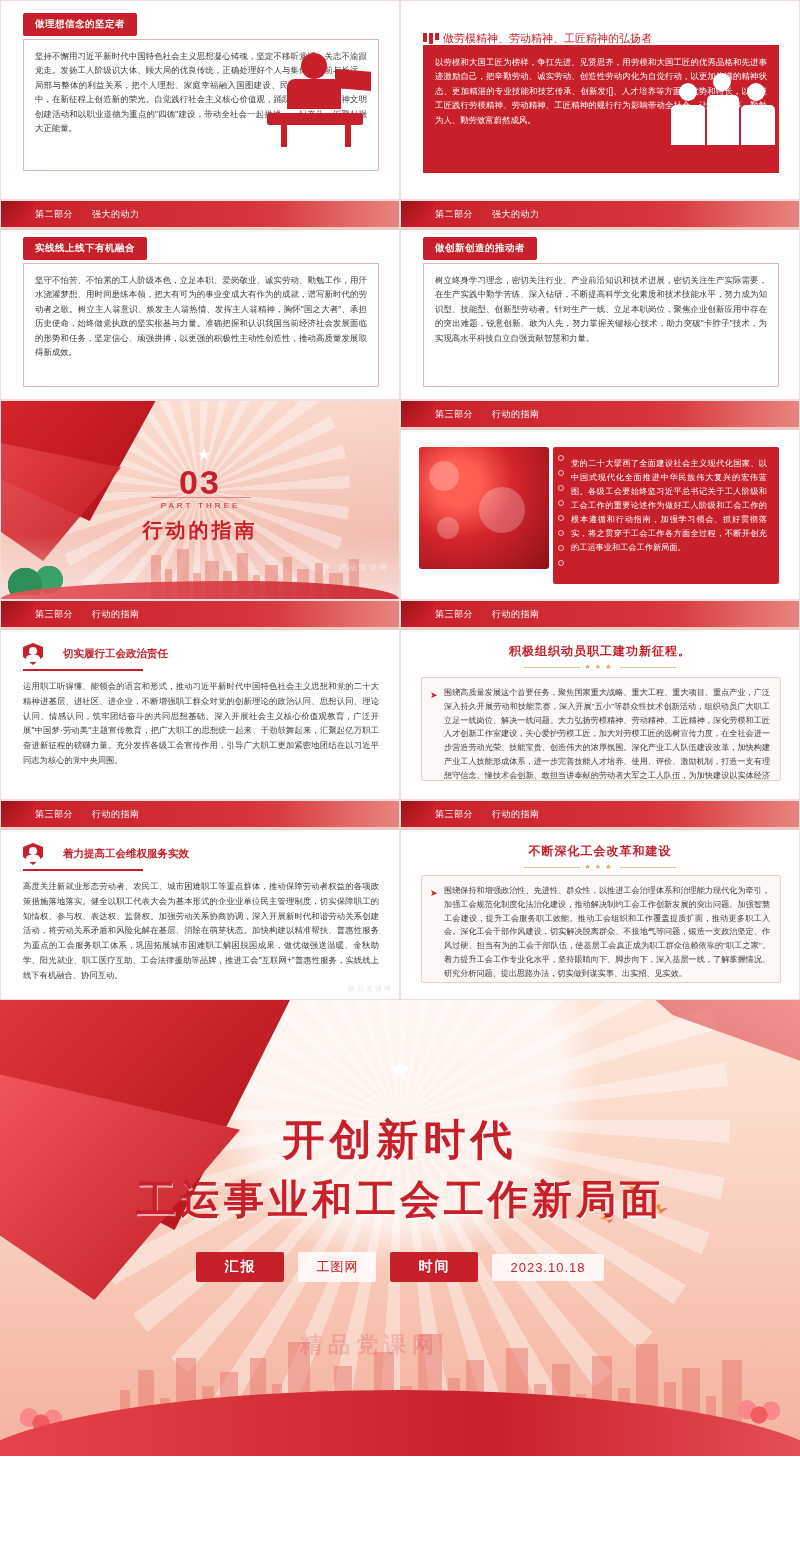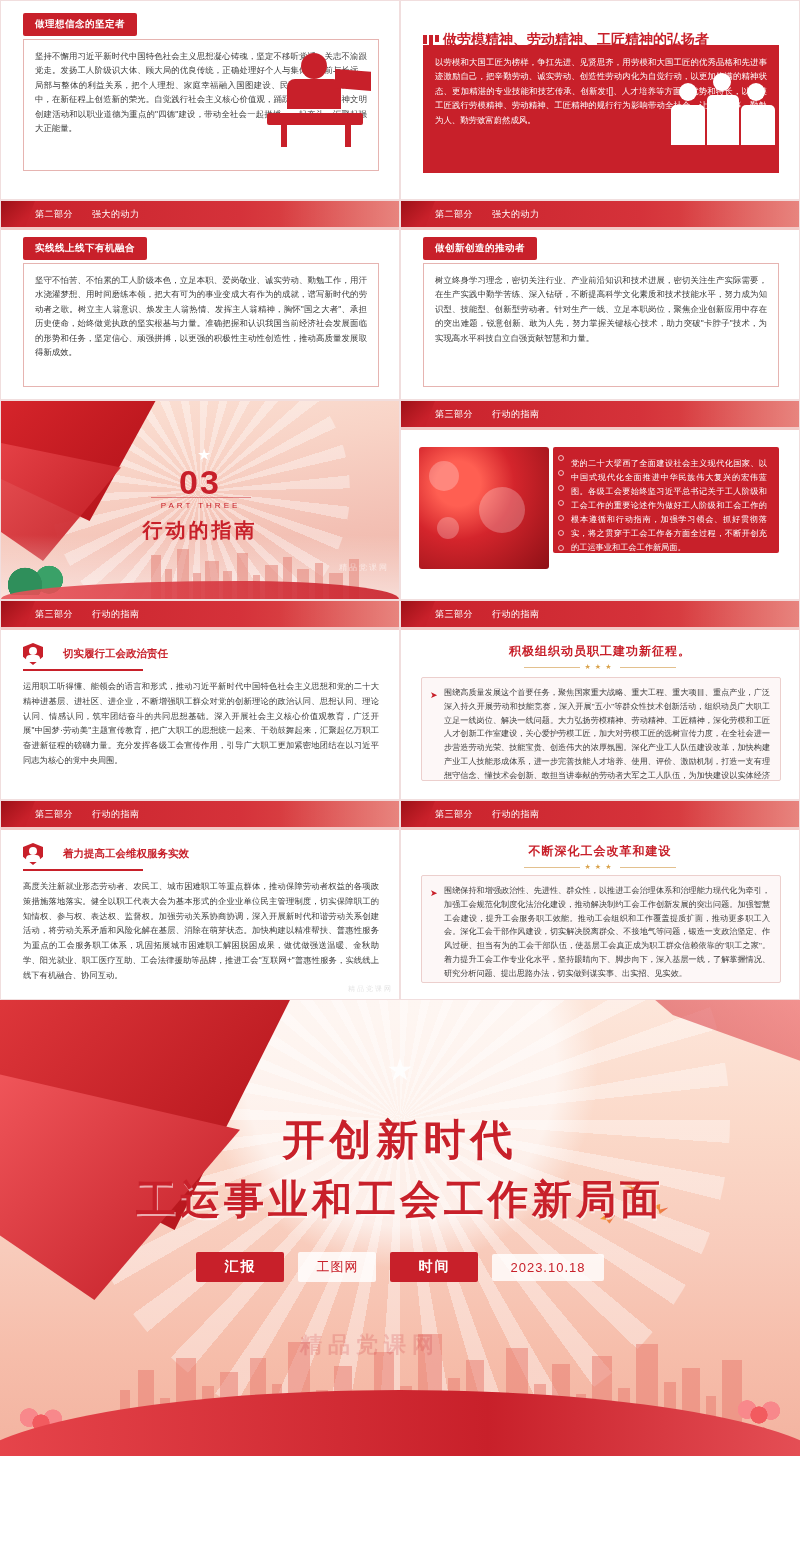--- a/index.html
+++ b/index.html
@@ -64,21 +64,21 @@
     font-size: 8.4px; line-height: 1.72; text-align: justify; overflow: hidden;
   }
   .mark {
     position: absolute; top: 30px; left: 22px;
     display: flex; align-items: center; gap: 4px;
   }
   .mark .bars { display: flex; gap: 2px; }
   .mark .bars i { display: block; width: 4px; height: 9px; background: #c8202a; }
   .mark .bars i:nth-child(2) { height: 11px; }
   .mark .bars i:nth-child(3) { height: 7px; }
-  .mark .mtxt { font-size: 14px; font-weight: bold; color: #c8202a; }
+  .mark .mtxt { font-size: 11px; font-weight: normal; color: #c8202a; }
 
   
   .figure {
     position: absolute; right: 18px; top: 46px; width: 120px; height: 120px;
   }
   .fig-desk .person {
     position: absolute; left: 40px; top: 6px; width: 26px; height: 26px;
     background: #c8202a; border-radius: 50%;
   }
   .fig-desk .torso {
@@ -165,21 +165,21 @@
   }
 
   
   .imgcard {
     position: absolute; left: 18px; top: 46px; width: 130px; height: 122px;
     background: radial-gradient(circle at 30% 30%, #ff5f52 0 18%, #d4252c 45%, #8e1016 100%);
     border-radius: 3px; overflow: hidden;
   }
   .imgcard .bk { position: absolute; border-radius: 50%; background: rgba(255,255,255,.25); }
   .txtcard {
-    position: absolute; left: 152px; top: 46px; width: 226px; height: 106px;
+    position: absolute; left: 152px; top: 46px; width: 226px; height: 137px;
     background: #c8202a; color: #fff; font-size: 8.2px; line-height: 1.7;
     padding: 10px 12px 10px 18px; text-align: justify; overflow: hidden;
     border-radius: 2px;
   }
   .txtcard .rings { position: absolute; left: 5px; top: 8px; bottom: 8px; width: 8px; }
   .txtcard .rings i {
     display: block; width: 6px; height: 6px; border-radius: 50%;
     border: 1px solid rgba(255,255,255,.7); margin-bottom: 9px;
   }
 

